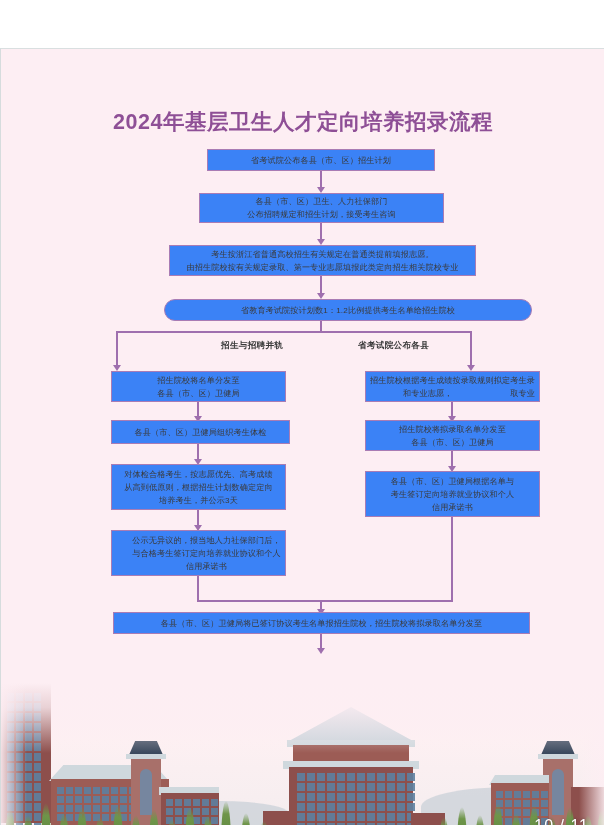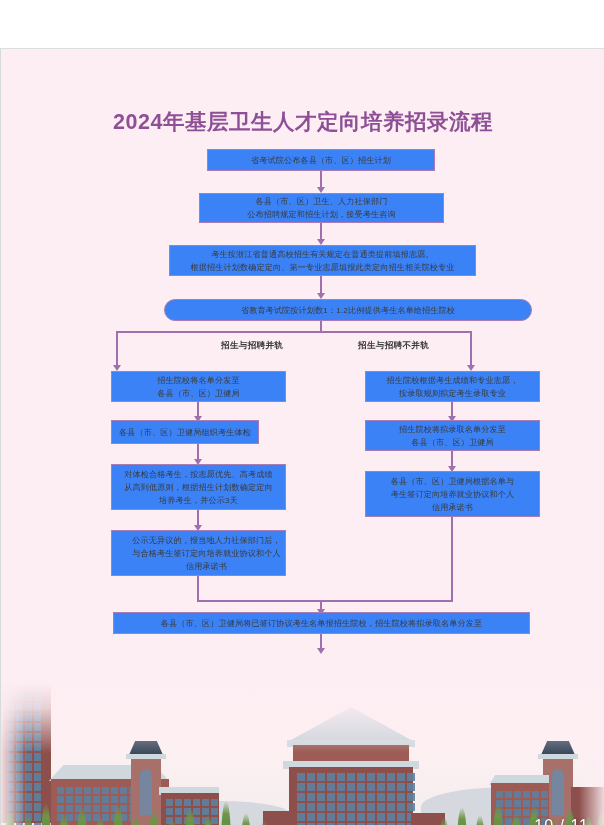--- a/index.html
+++ b/index.html
@@ -205,70 +205,70 @@
   <div class="box" style="left:198px; top:144px; width:245px; height:30px; flex-direction:column;">
     <span>各县（市、区）卫生、人力社保部门</span>
     <span>公布招聘规定和招生计划，接受考生咨询</span>
   </div>
 
   <div class="vline" style="left:319px; top:174px; height:18px;"></div>
   <div class="arrowhead" style="left:315.5px; top:190px;"></div>
 
   <div class="box" style="left:168px; top:196px; width:307px; height:31px; flex-direction:column;">
     <span>考生按浙江省普通高校招生有关规定在普通类提前填报志愿。</span>
-    <span>根据招生计划数确定定向、第一专业志愿填报此类定向招生相关院校专业</span>
+    <span>由招生院校按有关规定录取、第一专业志愿填报此类定向招生相关院校专业</span>
   </div>
 
   <div class="vline" style="left:319px; top:227px; height:19px;"></div>
   <div class="arrowhead" style="left:315.5px; top:244px;"></div>
 
   <div class="box" style="left:163px; top:250px; width:368px; height:22px;border-radius:11px;">
     <span>省教育考试院按计划数1：1.2比例提供考生名单给招生院校</span>
   </div>
 
   <div class="vline" style="left:319px; top:272px; height:11px;"></div>
   <div class="hline" style="left:115px; top:282px; width:356px;"></div>
 
   <div class="vline" style="left:115px; top:282px; height:37px;"></div>
   <div class="arrowhead" style="left:111.5px; top:316px;"></div>
 
   <div class="vline" style="left:469px; top:282px; height:37px;"></div>
   <div class="arrowhead" style="left:465.5px; top:316px;"></div>
 
   <div class="branch-label" style="left:220px; top:291px;">招生与招聘并轨</div>
-  <div class="branch-label" style="left:357px; top:291px;">招生与招聘不并轨</div>
+  <div class="branch-label" style="left:357px; top:291px;">省考试院公布各县</div>
 
   <div class="box" style="left:110px; top:322px; width:175px; height:31px; flex-direction:column;">
     <span>招生院校将名单分发至</span>
     <span>各县（市、区）卫健局</span>
   </div>
   <div class="vline" style="left:196px; top:353px; height:16px;"></div>
   <div class="arrowhead" style="left:192.5px; top:367px;"></div>
 
-  <div class="box" style="left:110px; top:371px; width:148px; height:24px;">
+  <div class="box" style="left:110px; top:371px; width:179px; height:24px;">
     <span>各县（市、区）卫健局组织考生体检</span>
   </div>
   <div class="vline" style="left:196px; top:395px; height:17px;"></div>
   <div class="arrowhead" style="left:192.5px; top:410px;"></div>
 
   <div class="box" style="left:110px; top:415px; width:175px; height:46px; flex-direction:column;">
     <span>对体检合格考生，按志愿优先、高考成绩</span>
     <span>从高到低原则，根据招生计划数确定定向</span>
     <span>培养考生，并公示3天</span>
   </div>
   <div class="vline" style="left:196px; top:461px; height:17px;"></div>
   <div class="arrowhead" style="left:192.5px; top:476px;"></div>
 
   <div class="box" style="left:110px; top:481px; width:175px; height:46px; flex-direction:column;padding-left:20px;">
     <span>公示无异议的，报当地人力社保部门后，</span>
     <span>与合格考生签订定向培养就业协议和个人</span>
     <span>信用承诺书</span>
   </div>
 
-  <div class="box" style="left:364px; top:322px; width:175px; height:31px; flex-direction:column;">
+  <div class="box" style="left:364px; top:322px; width:175px; height:31px; flex-direction:row;text-align:right;">
     <span>招生院校根据考生成绩和专业志愿，</span>
     <span>按录取规则拟定考生录取专业</span>
   </div>
   <div class="vline" style="left:450px; top:353px; height:16px;"></div>
   <div class="arrowhead" style="left:446.5px; top:367px;"></div>
 
   <div class="box" style="left:364px; top:371px; width:175px; height:31px; flex-direction:column;">
     <span>招生院校将拟录取名单分发至</span>
     <span>各县（市、区）卫健局</span>
   </div>

